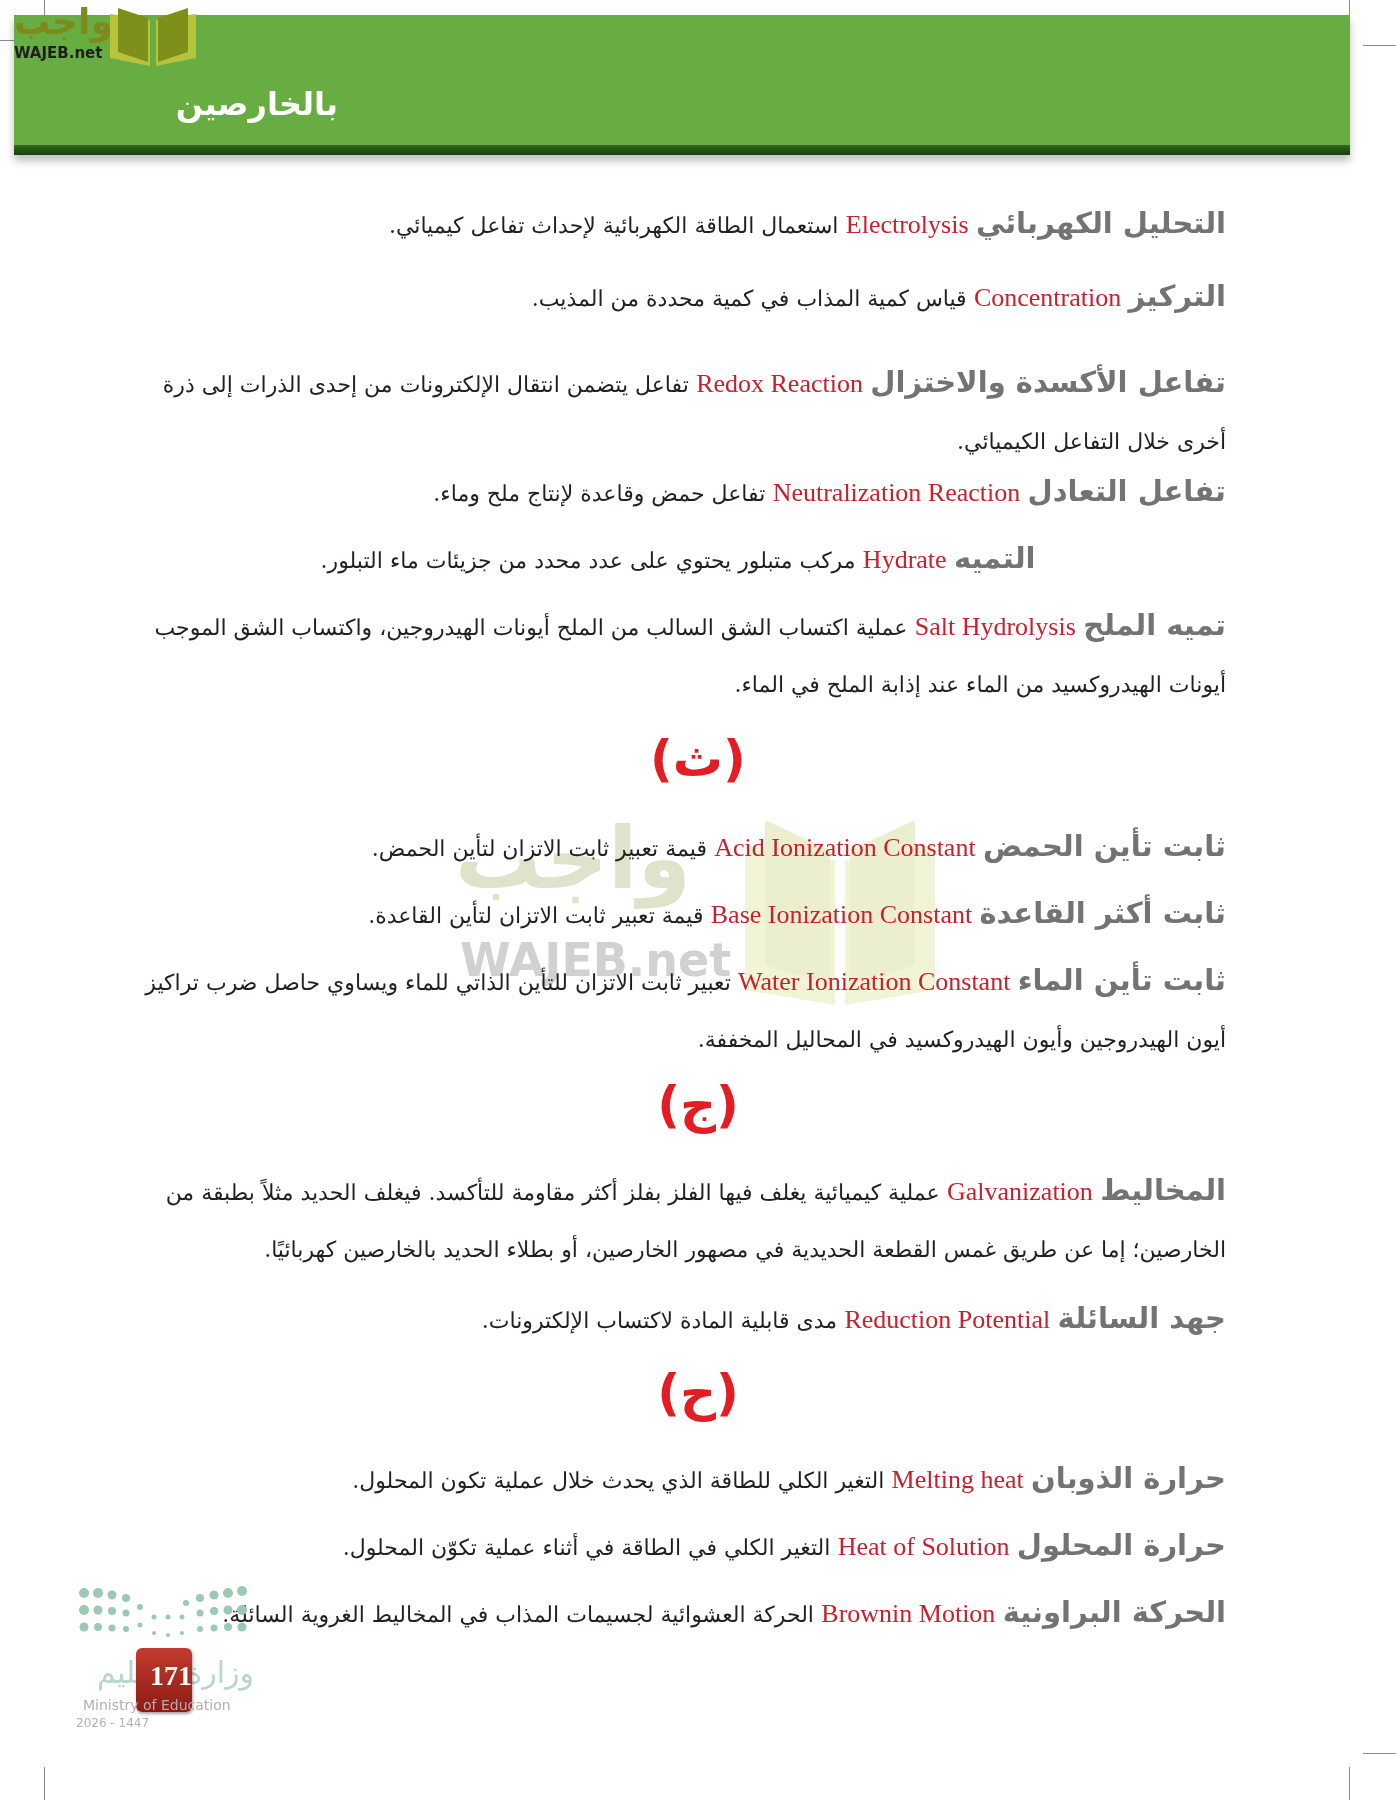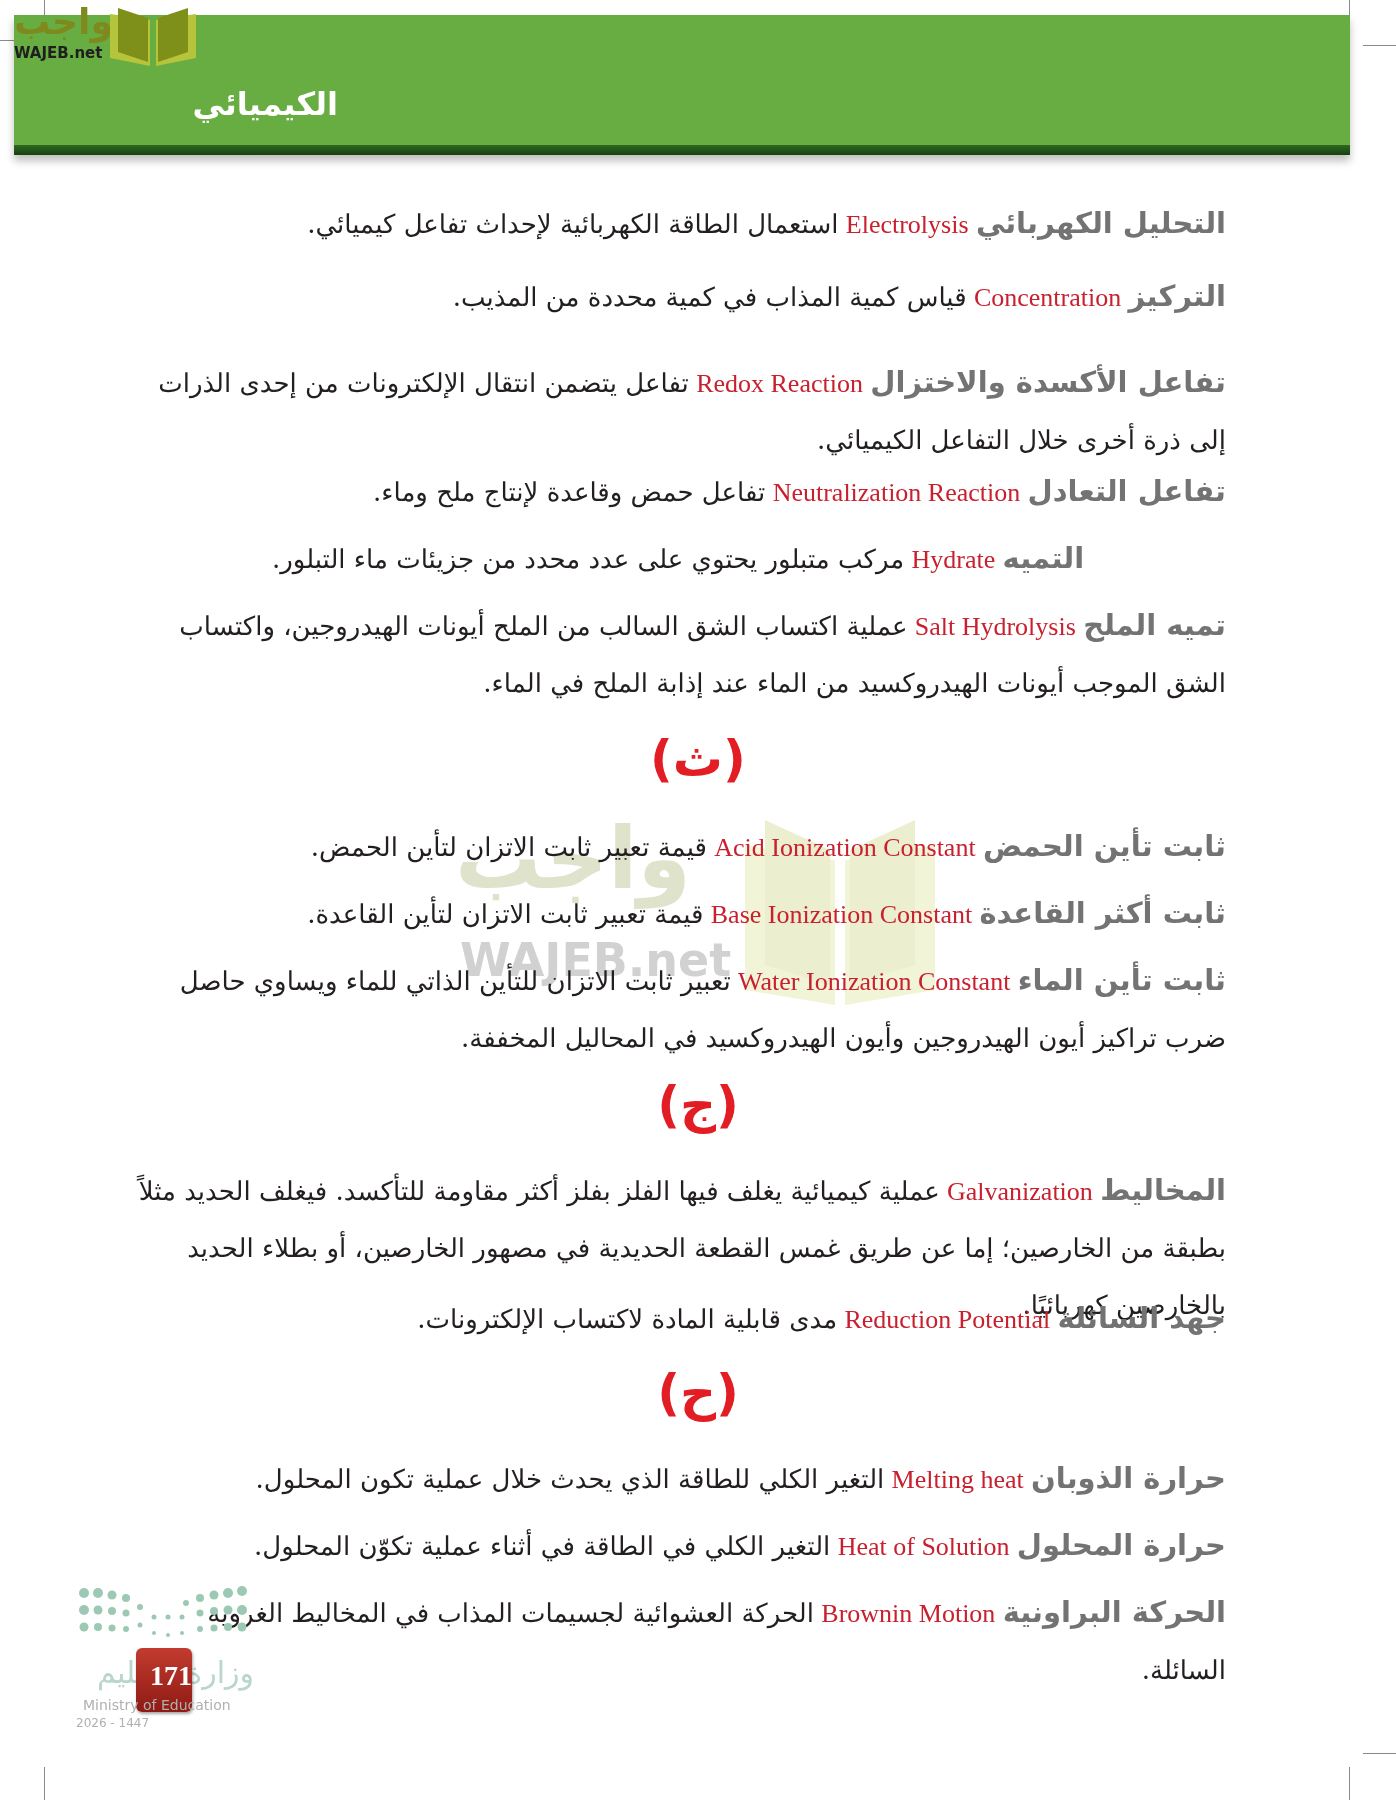--- a/index.html
+++ b/index.html
@@ -30,21 +30,21 @@
   .logo-book { position:absolute; left:98px; top:2px; width:90px; height:60px; }
 
   .content {
     position:absolute; left:130px; top:0; width:1096px;
     direction:rtl; text-align:right;
     font-size:23px;
   }
   .entry { position:absolute; right:0; width:1096px; line-height:56px; }
   .entry .ar-term { color:#737373; font-family:"DejaVu Sans",sans-serif; font-weight:bold; font-size:29px; }
   .entry .en-term { color:#c8202e; font-family:"Liberation Serif", serif; font-size:26px; }
-  .entry .def { color:#231f20; font-family:"DejaVu Serif", serif; font-size:26px; }
+  .entry .def { color:#231f20; font-family:"DejaVu Serif", serif; font-size:22px; }
   .section-letter {
     position:absolute; width:1396px; left:-130px; text-align:center;
     color:#e21d24; font-family:"DejaVu Sans",sans-serif; font-weight:bold; font-size:50px;
   }
 
   .watermark { position:absolute; left:455px; top:815px; width:500px; height:190px; pointer-events:none; opacity:0.45; }
   .wm-ar { position:absolute; left:0; top:0; font-family:"DejaVu Sans",sans-serif; font-weight:bold; font-size:86px; color:#b9c38e; direction:rtl; line-height:1; }
   .wm-en { position:absolute; left:5px; top:118px; font-family:"DejaVu Sans",sans-serif; font-weight:bold; font-size:46px; color:#9a9a9a; }
   .wm-book { position:absolute; left:285px; top:0; width:200px; height:190px; }
 
@@ -66,21 +66,21 @@
 
 <div class="crop" style="left:0;top:40px;width:30px;height:1px;"></div>
 <div class="crop" style="left:44px;top:0;width:1px;height:30px;"></div>
 <div class="crop" style="left:1349px;top:0;width:1px;height:32px;"></div>
 <div class="crop" style="left:1363px;top:45px;width:33px;height:1px;"></div>
 <div class="crop" style="left:1363px;top:1753px;width:33px;height:1px;"></div>
 <div class="crop" style="left:1349px;top:1767px;width:1px;height:33px;"></div>
 <div class="crop" style="left:44px;top:1767px;width:1px;height:33px;"></div>
 
 <div class="header-bar"></div>
-<div class="header-title">الكيميائي</div>
+<div class="header-title">بالخارصين</div>
 
 <div class="logo">
   <div class="logo-ar">واجب</div>
   <div class="logo-en">WAJEB.net</div>
   <svg class="logo-book" viewBox="0 0 90 60">
     <polygon points="2,8 42,14 42,60 2,52" fill="#b5c43a"></polygon>
     <polygon points="88,8 48,14 48,60 88,52" fill="#b5c43a"></polygon>
     <polygon points="10,2 40,12 40,56 10,46" fill="#7e8f1a"></polygon>
     <polygon points="80,2 50,12 50,56 80,46" fill="#7e8f1a"></polygon>
   </svg>

